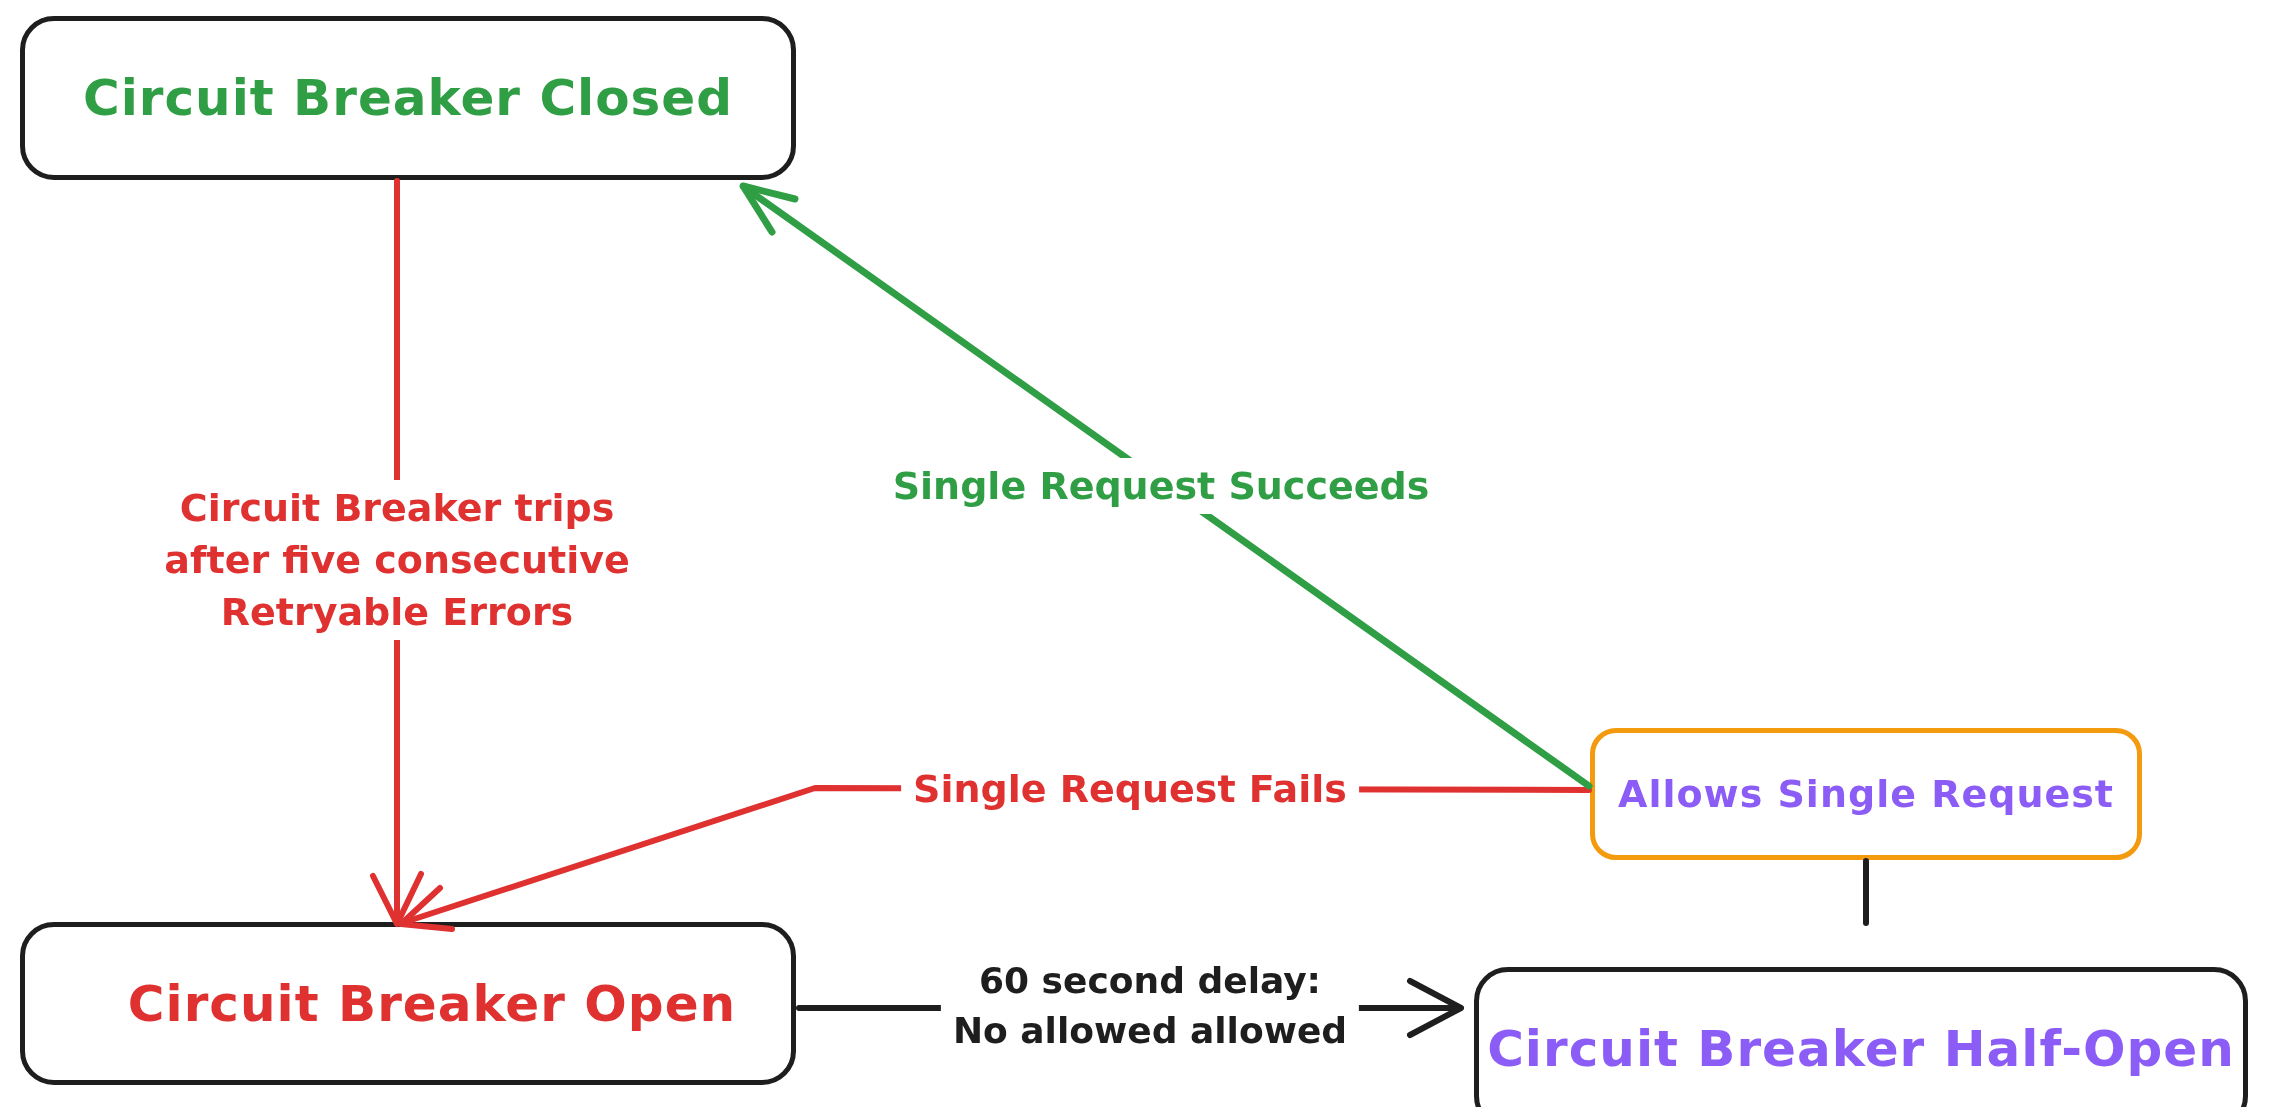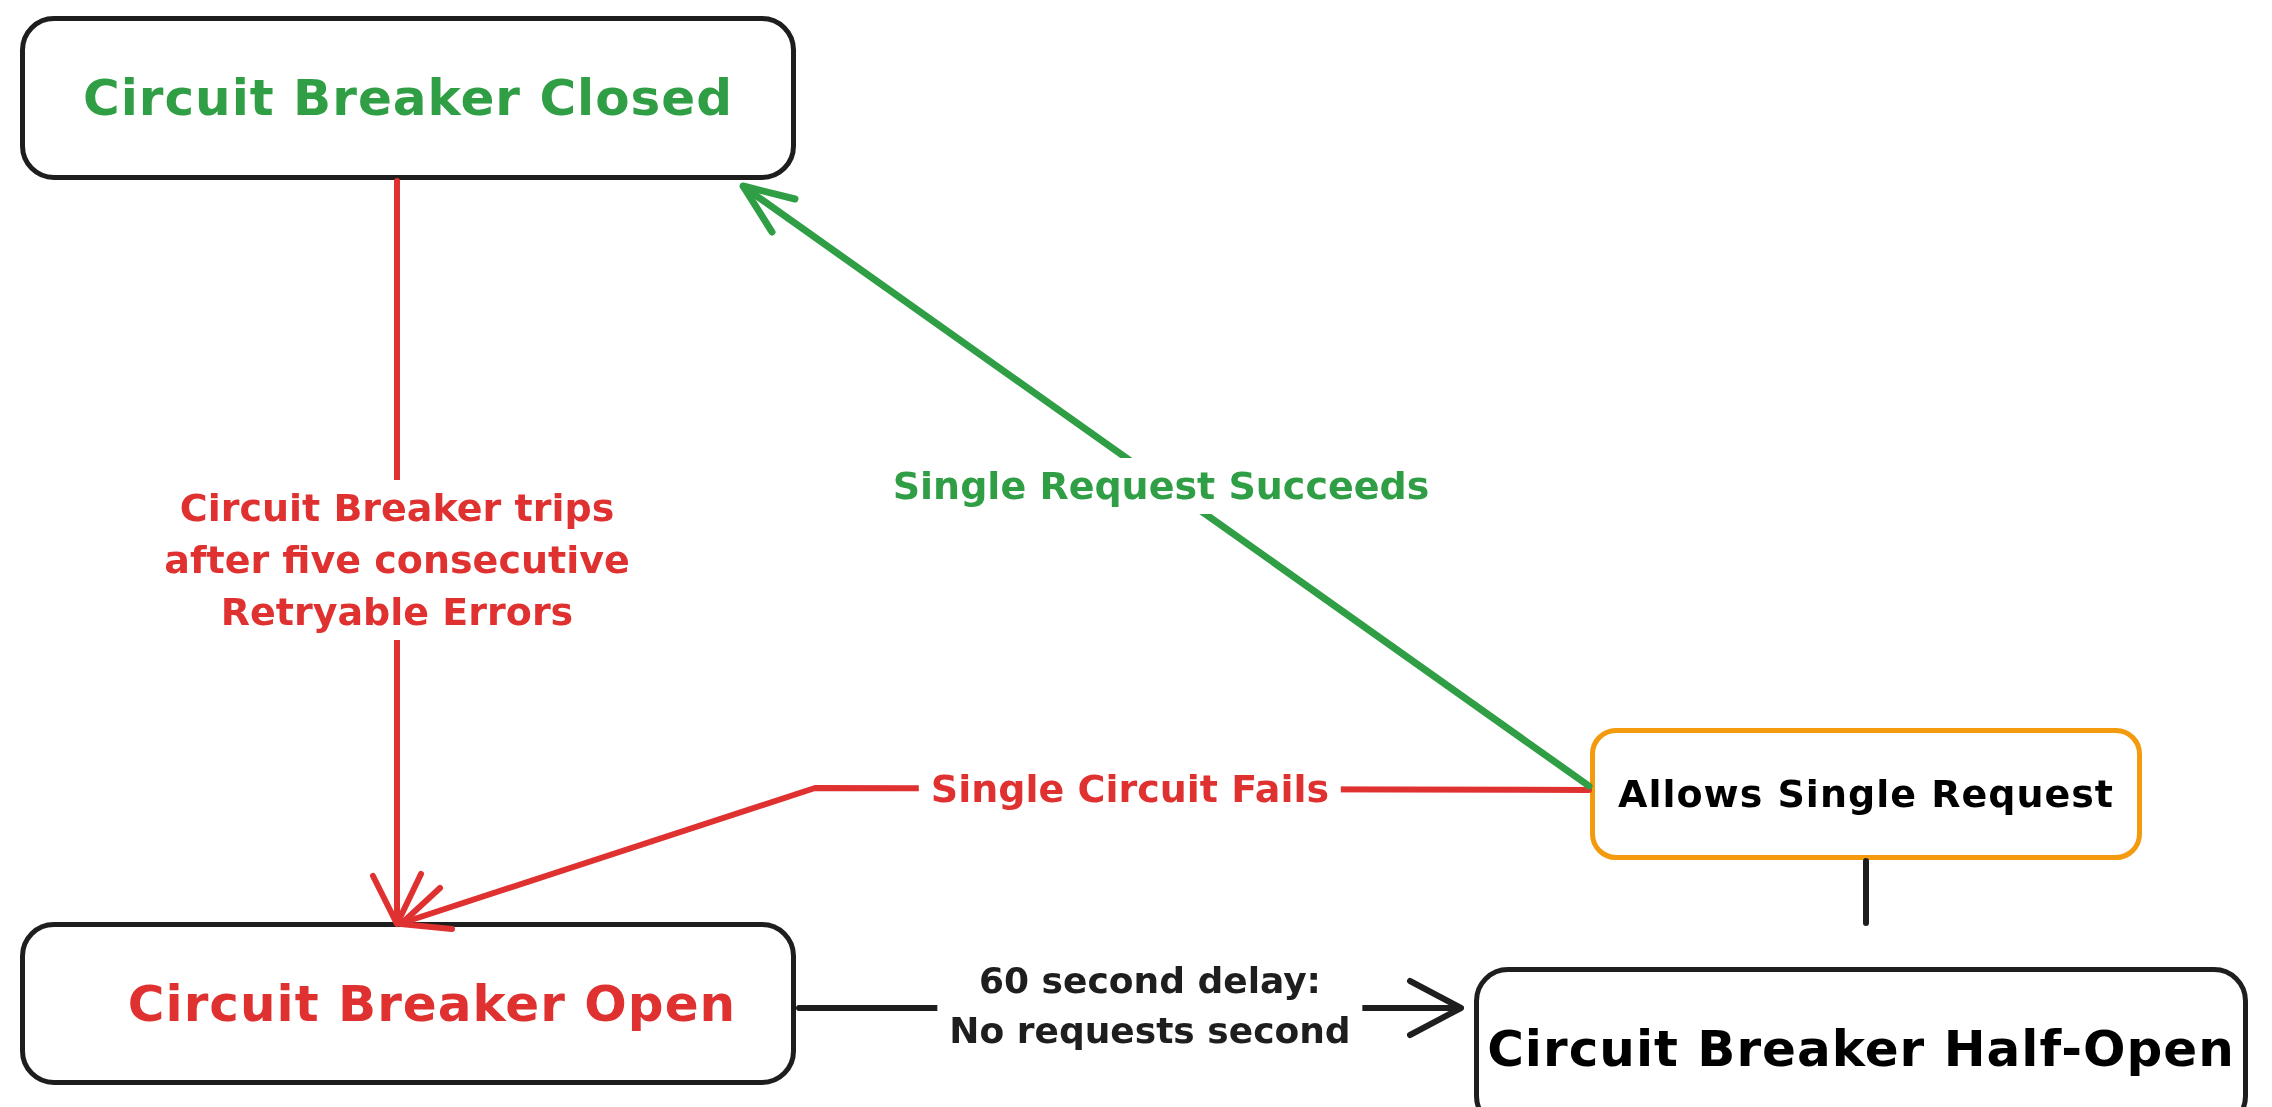--- a/index.html
+++ b/index.html
@@ -31,21 +31,21 @@
   .box-closed   { left: 20px;   top: 16px;  width: 776px; height: 164px; }
   .box-open     { left: 20px;   top: 922px; width: 776px; height: 163px; padding-left: 48px; }
   .box-halfopen { left: 1474px; top: 922px; width: 774px; height: 163px; margin-top: 45px; }
   .box-allows   {
     left: 1590px; top: 728px; width: 552px; height: 132px;
     border-color: #f39a0e; border-radius: 26px;
   }
   .box-allows .state-title { font-size: 38px; }
   .txt-green  { color: #2f9e44; }
   .txt-red    { color: #e03131; }
-  .txt-orange { color: #000000; }
+  .txt-orange { color: #8b5cf6; }
   .txt-black  { color: #1e1e1e; }
   svg.wires {
     position: absolute;
     left: 0; top: 0;
     z-index: 3;
     pointer-events: none;
   }
   .edge-label {
     position: absolute;
     transform: translate(-50%, -50%);
@@ -102,20 +102,20 @@
   </svg>
 
   <div class="edge-label txt-red label-trip">
     <div>Circuit Breaker trips</div>
     <div>after five consecutive</div>
     <div>Retryable Errors</div>
   </div>
 
   <div class="edge-label txt-green label-succeeds">Single Request Succeeds</div>
 
-  <div class="edge-label txt-red label-fails">Single Circuit Fails</div>
+  <div class="edge-label txt-red label-fails">Single Request Fails</div>
 
   <div class="edge-label txt-black label-delay">
     <div>60 second delay:</div>
-    <div>No requests second</div>
+    <div>No allowed allowed</div>
   </div>
 
 </div>
 
 </body></html>

